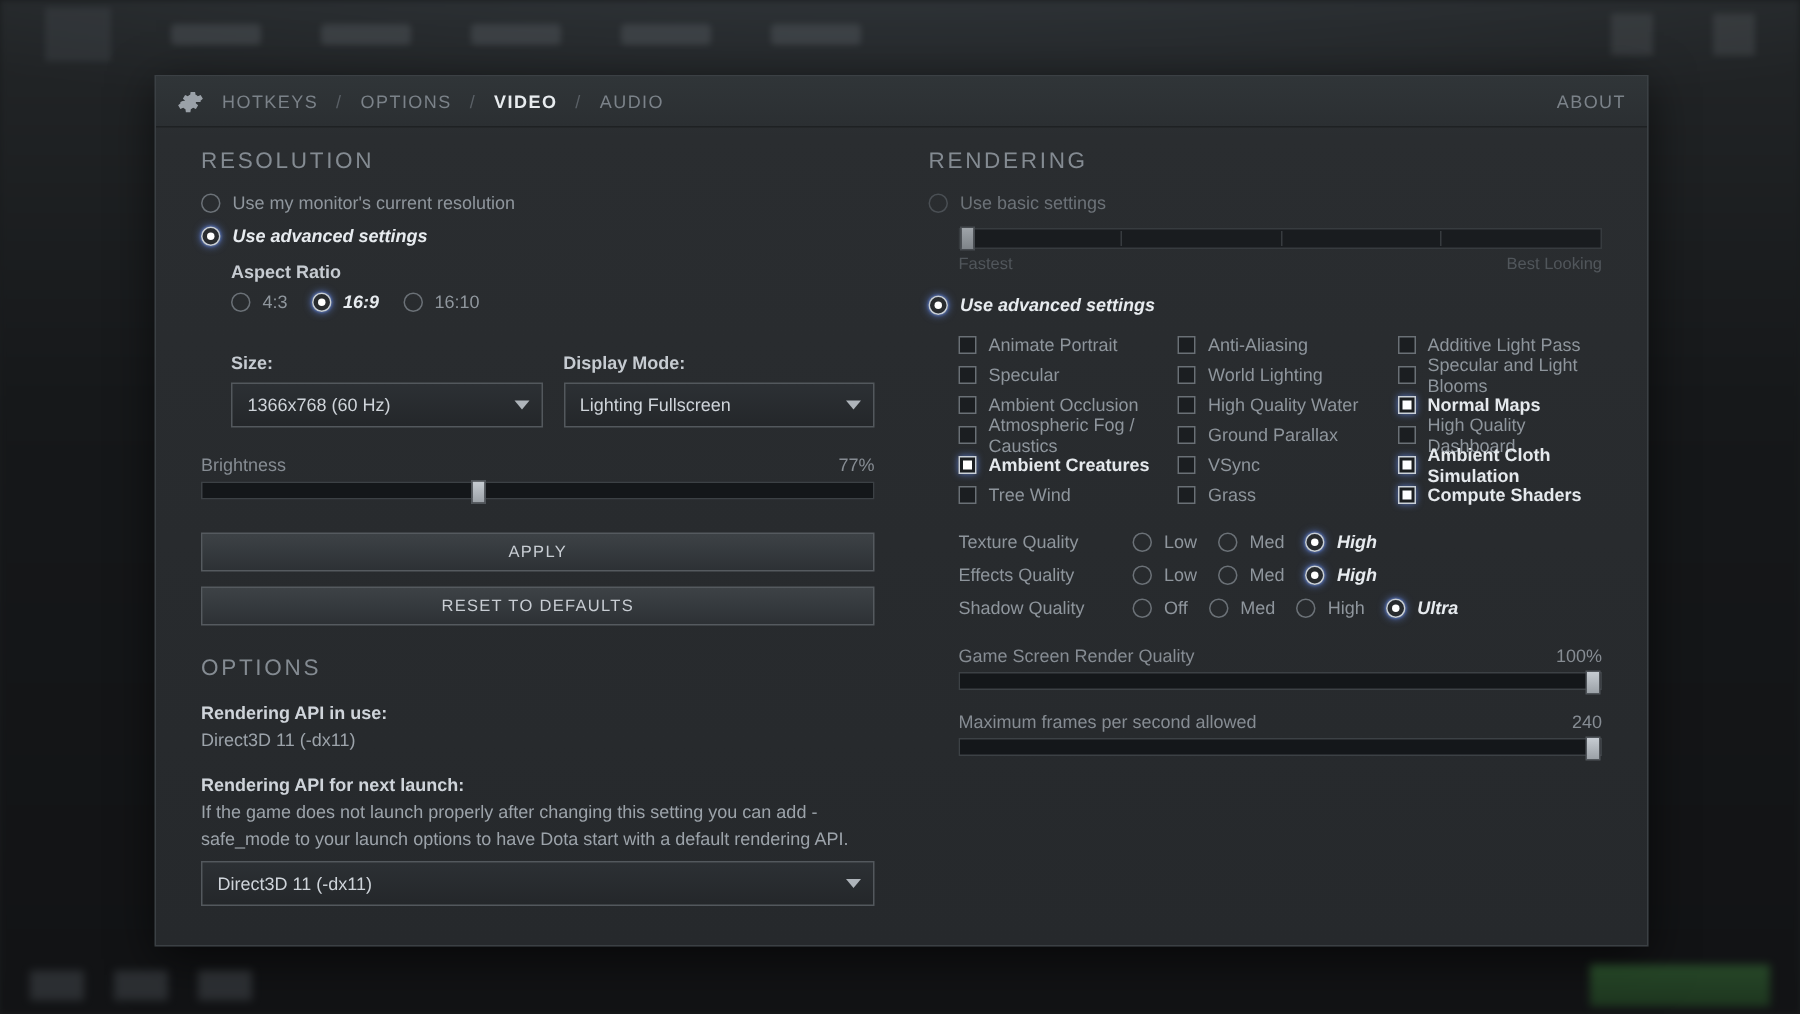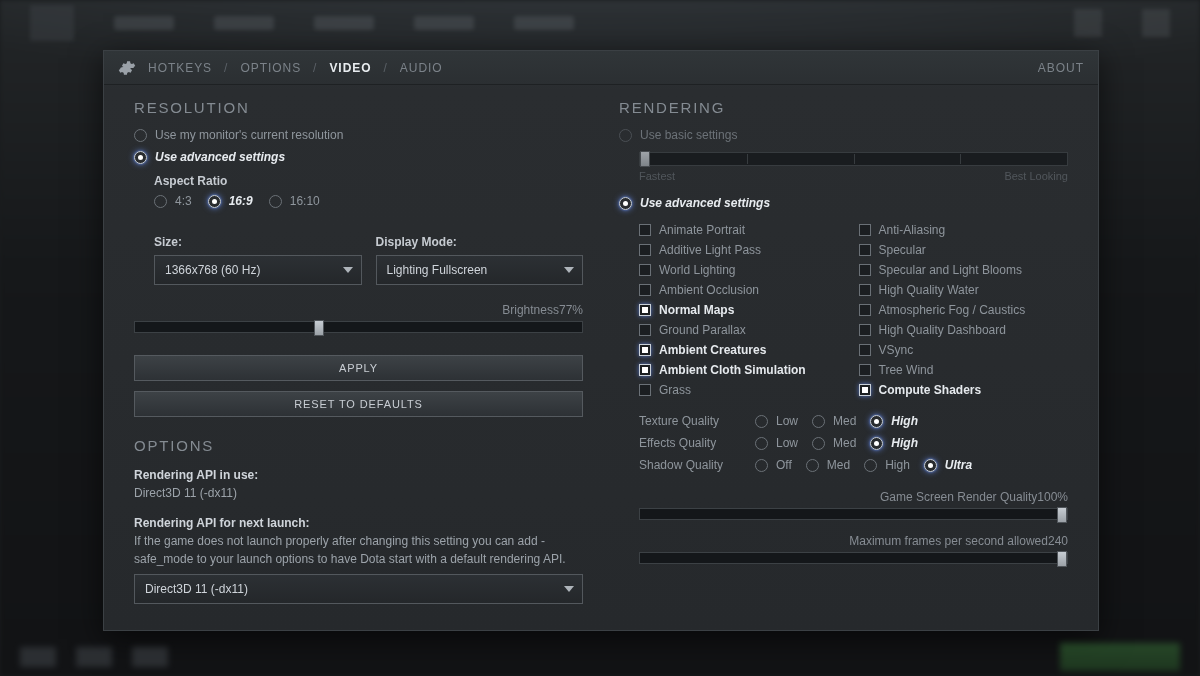--- a/index.html
+++ b/index.html
@@ -91,21 +91,21 @@
     border: 1px solid #53585d; display: flex; align-items: center;
     padding: 0 28px 0 10px; color: #cfd4da; position: relative; cursor: pointer;
   }
   .dropdown .chevron {
     position: absolute; right: 8px; top: 50%; transform: translateY(-50%);
     border-left: 5px solid transparent; border-right: 5px solid transparent;
     border-top: 6px solid #aeb4ba;
   }
 
   .slider-block { margin-top: 4px; }
-  .slider-head { display: flex; justify-content: flex-end; color: #868c93; margin-bottom: 4px; }
+  .slider-head { display: flex; justify-content: space-between; color: #868c93; margin-bottom: 4px; }
   .track {
     height: 12px; background: #14171a;
     border: 1px solid #3c4145; position: relative;
   }
   .thumb {
     position: absolute; top: -2px; width: 10px; height: 16px;
     background: linear-gradient(#c6ccd2, #9ba1a7);
     border: 1px solid #50555a;
   }
   .slider-labels { display: flex; justify-content: space-between; color: #5e646a; font-size: 11px; margin-top: 4px; }
@@ -118,21 +118,21 @@
     color: #c8cdd3; letter-spacing: 0.08em;
     display: flex; align-items: center; justify-content: center;
     font-size: 11px; cursor: pointer;
   }
 
   .options-block h2 { margin-top: 20px; }
   .plain-text { color: #9ca3aa; line-height: 1.5; }
   .plain-text b { color: #cfd4da; font-weight: bold; }
 
   
-  .cols-2 { display: grid; grid-template-columns: 1fr 1fr; column-gap: 10px; }
+  .cols-2 { display: grid; grid-template-columns: 1fr 1fr 1fr; column-gap: 10px; }
   .check-row { display: flex; align-items: center; gap: 8px; height: 20px; }
   .check {
     width: 12px; height: 12px; border: 1px solid #6a7076;
     background: #1b1e21; flex-shrink: 0; position: relative;
   }
   .check.checked { border-color: #c9d0d8; box-shadow: 0 0 5px rgba(110,150,255,0.7); }
   .check.checked::after {
     content: ''; position: absolute; inset: 2px; background: #fff;
   }
   .check-row .label { color: #8e959c; }

